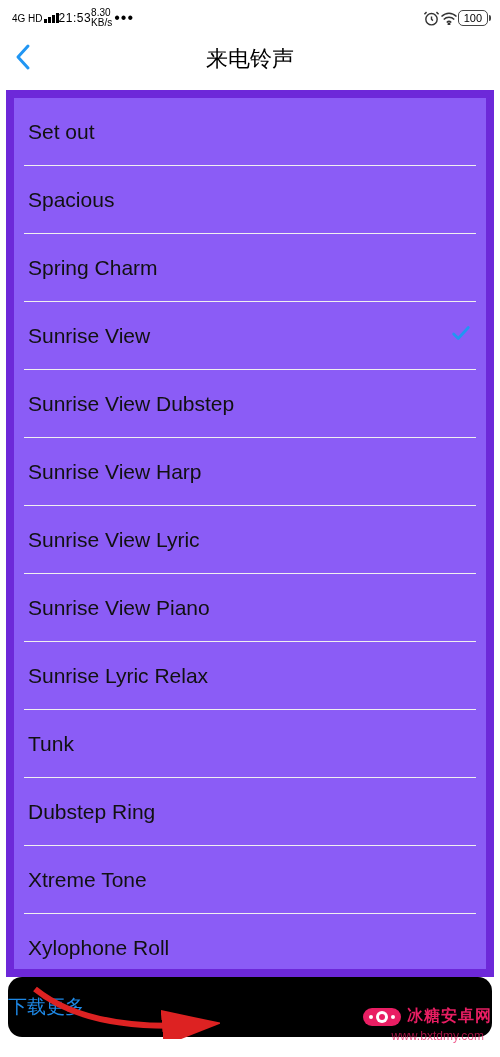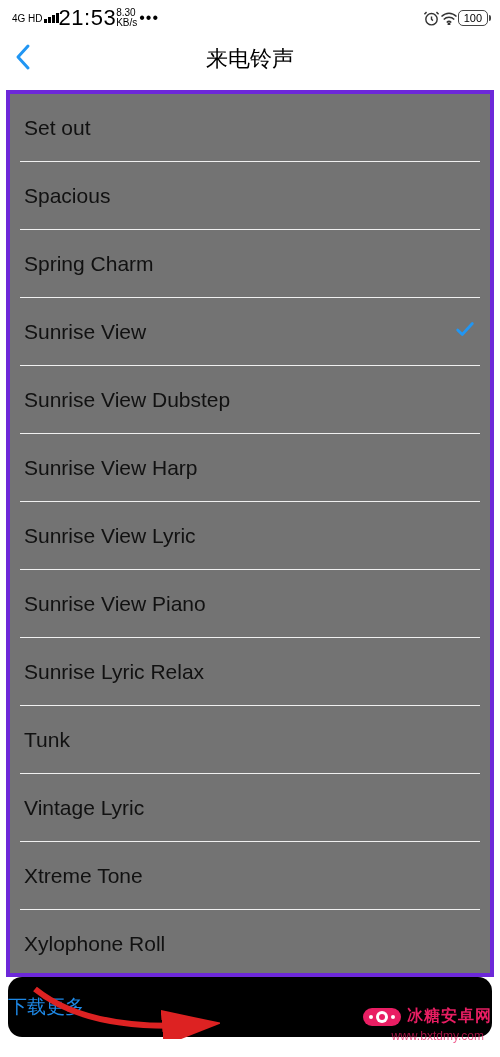--- a/index.html
+++ b/index.html
@@ -5,35 +5,35 @@
     * { margin: 0; padding: 0; box-sizing: border-box; }
     html, body { width: 500px; height: 1057px; font-family: -apple-system, "Helvetica Neue", Arial, sans-serif; background: #fff; overflow: hidden; position: relative; }
 
     .status-bar { height: 32px; display: flex; align-items: center; justify-content: space-between; padding: 4px 12px 0 12px; font-size: 14px; color: #000; font-weight: 500; }
     .status-left { display: flex; align-items: center; }
     .sig { font-size: 11px; line-height: 11px; display: flex; flex-direction: column; }
     .sig-top { font-size: 10px; }
     .bars { display: inline-flex; align-items: flex-end; gap: 1px; margin-left: 1px; }
     .bars span { width: 3px; background: #000; display: inline-block; }
     .bars span:nth-child(1){height:4px;} .bars span:nth-child(2){height:6px;} .bars span:nth-child(3){height:8px;} .bars span:nth-child(4){height:10px;}
-    .time { font-size: 22px; font-weight: 400; letter-spacing: 0.5px; }
+    .time { font-size: 12px; font-weight: 400; letter-spacing: 0.5px; }
     .speed { font-size: 10px; line-height: 10px; display: flex; flex-direction: column; align-items: flex-start; }
     .dots { font-size: 16px; letter-spacing: 1px; margin-left: 2px; }
 
     .status-right { display: flex; align-items: center; }
     .alarm svg, .wifi svg { display: block; }
     .batt { border: 1.5px solid #444; border-radius: 5px; padding: 1px 5px; font-size: 11px; font-weight: 500; position: relative; }
     .batt::after { content:""; position:absolute; right:-4px; top:50%; transform:translateY(-50%); width:2px; height:6px; background:#444; border-radius:0 2px 2px 0; }
 
     .nav-header { height: 54px; display: flex; align-items: center; justify-content: center; position: relative; }
     .back-btn { position: absolute; left: 14px; top: 50%; transform: translateY(-50%); color: #2196f3; }
     .back-btn svg { stroke: #2196f3; }
     .nav-title { font-size: 22px; font-weight: 400; color: #000; }
 
-    .list-wrap { position: absolute; left: 6px; right: 6px; top: 90px; bottom: 80px; border: 4px solid #6d28d9; background: #737373; overflow: hidden; }
+    .list-wrap { position: absolute; left: 6px; right: 6px; top: 90px; bottom: 80px; border: 8px solid #6d28d9; background: #8b5cf6; overflow: hidden; }
     .ringtone-list { padding: 0 10px; }
     .ringtone-item { height: 68px; display: flex; align-items: center; justify-content: space-between; border-bottom: 1px solid #f0f0f0; font-size: 21px; color: #111; padding-left: 4px; padding-right: 4px; font-weight: 400; }
     .ringtone-item:last-child { border-bottom: none; }
     .check { color: #2196f3; }
     .check svg { stroke: #2196f3; }
 
     .footer { position: absolute; left:0; right:0; bottom: 20px; height: 60px; display:flex; align-items:center; background: #000000; border-radius: 14px; margin: 0 8px; }
     .download-more { color: #1e88e5; font-size: 19px; }
 
     .arrow-annot { position: absolute; left: 30px; bottom: 18px; pointer-events: none; }
@@ -123,21 +123,21 @@
       <div class="ringtone-item">
         <span>Sunrise View Piano</span>
       </div>
       <div class="ringtone-item">
         <span>Sunrise Lyric Relax</span>
       </div>
       <div class="ringtone-item">
         <span>Tunk</span>
       </div>
       <div class="ringtone-item">
-        <span>Vintage Lyric</span>
+        <span>Dubstep Ring</span>
       </div>
       <div class="ringtone-item">
         <span>Xtreme Tone</span>
       </div>
       <div class="ringtone-item">
         <span>Xylophone Roll</span>
       </div>
     </div>
 </div>
 

